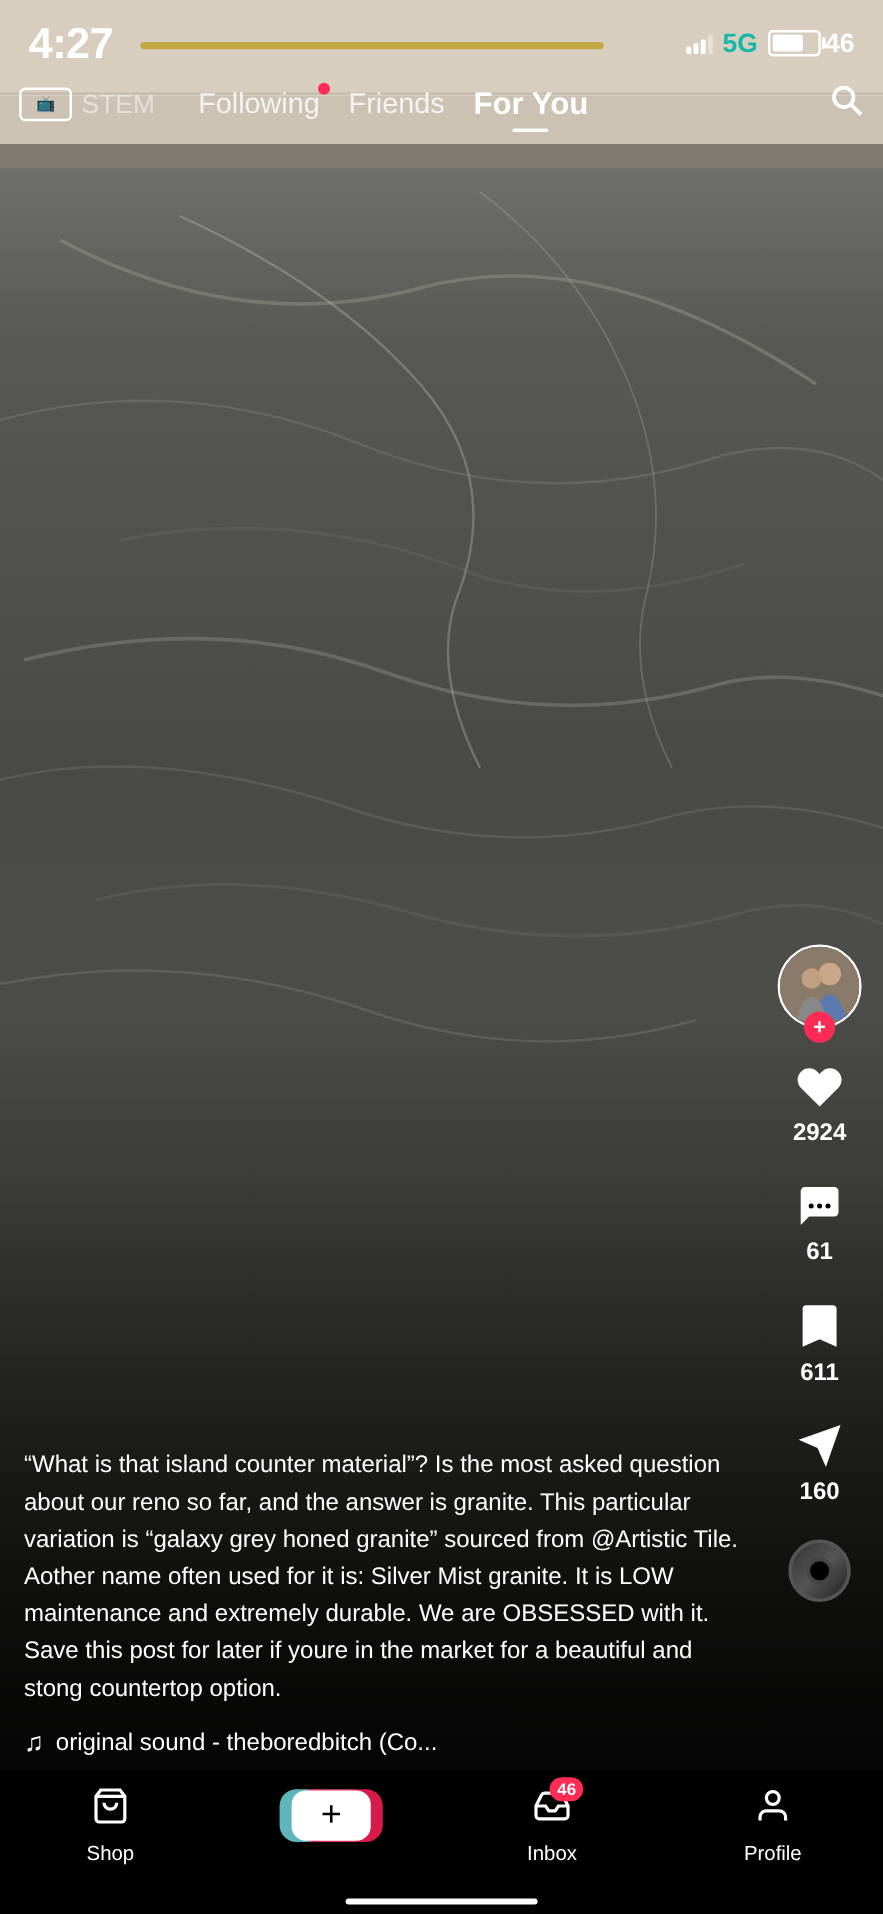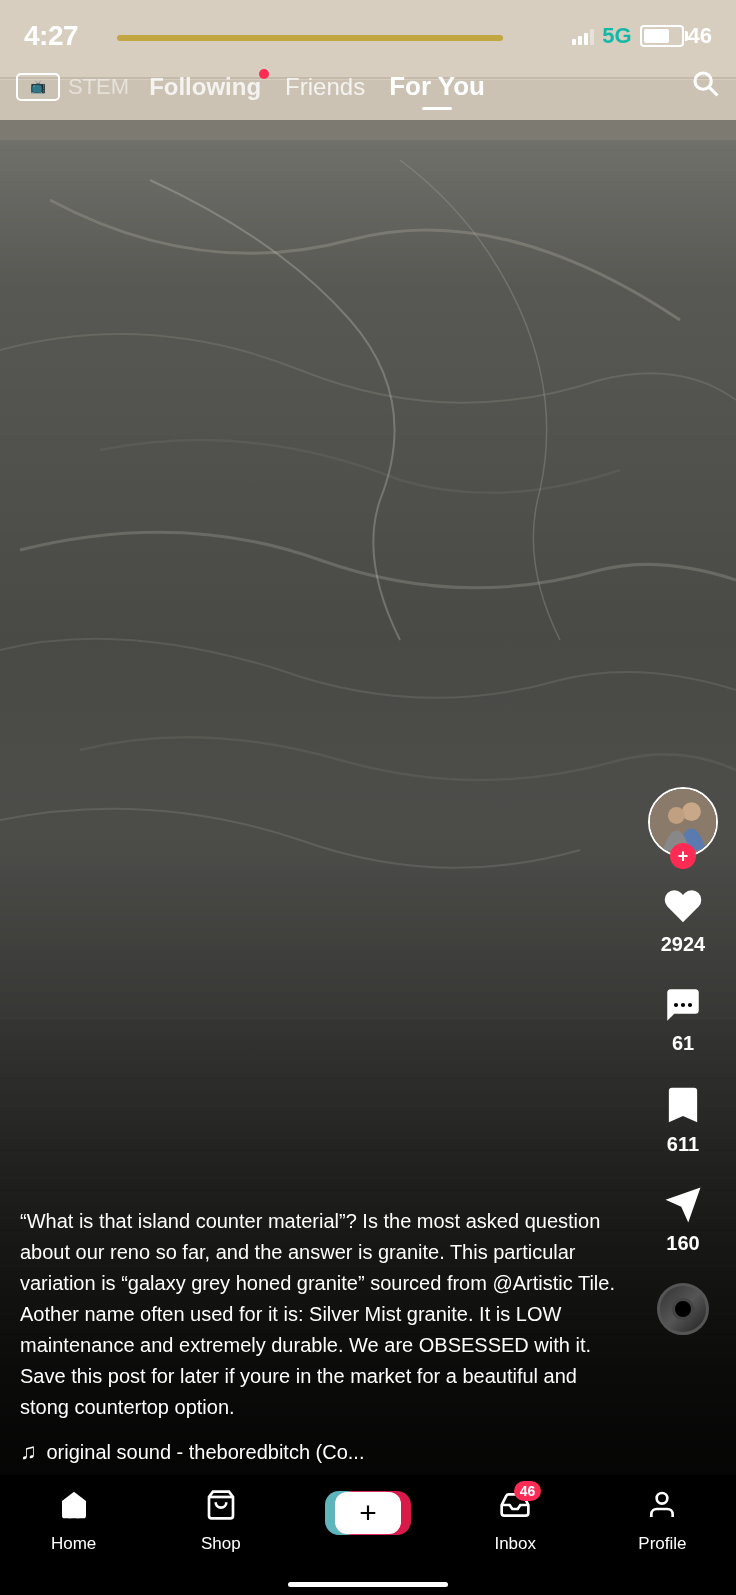--- a/index.html
+++ b/index.html
@@ -54,21 +54,21 @@
       top: 0; left: 0; right: 0;
       height: 60px;
       display: flex;
       align-items: center;
       justify-content: space-between;
       padding: 12px 24px 0;
       z-index: 10;
     }
     .status-time {
       color: #fff;
-      font-size: 28px;
+      font-size: 36px;
       font-weight: 600;
       letter-spacing: -0.5px;
     }
     .status-icons {
       display: flex;
       align-items: center;
       gap: 8px;
       color: #fff;
     }
     .signal-bars {
@@ -160,23 +160,24 @@
     }
     .nav-stem {
       color: rgba(255,255,255,0.5);
       font-size: 22px;
       font-weight: 500;
       margin-right: 20px;
     }
     .nav-following {
       color: rgba(255,255,255,0.8);
       font-size: 24px;
-      font-weight: 700;
+      font-weight: 400;
       position: relative;
       margin-right: 24px;
+      margin-left: 16px;
     }
     .nav-following .dot {
       position: absolute;
       top: -4px;
       right: -8px;
       width: 10px;
       height: 10px;
       background: #fe2c55;
       border-radius: 50%;
     }
@@ -536,29 +537,20 @@
   <div class="caption">“What is that island counter material”? Is the most asked question about our reno so far, and the answer is granite. This particular variation is “galaxy grey honed granite” sourced from @Artistic Tile. Aother name often used for it is: Silver Mist granite.
 It is LOW maintenance and extremely durable. We are OBSESSED with it. Save this post for later if youre in the market for a beautiful and stong countertop option.</div>
   <div class="sound-line">
     <span class="music-note">♫</span>
     <span>original sound - theboredbitch (Co...</span>
   </div>
 </div>
 
 <div class="bottom-nav">
 
-  <div class="nav-item">
-    <div class="nav-icon">
-      <svg width="32" height="32" viewBox="0 0 24 24" fill="white">
-        <path d="M3 9l9-7 9 7v11a2 2 0 0 1-2 2H5a2 2 0 0 1-2-2z"></path>
-        <polyline points="9,22 9,12 15,12 15,22" fill="none" stroke="white" stroke-width="2"></polyline>
-      </svg>
-    </div>
-    <span class="nav-label">Home</span>
-  </div>
 
   <div class="nav-item">
     <div class="nav-icon">
       <svg width="32" height="32" viewBox="0 0 24 24" fill="none" stroke="white" stroke-width="2">
         <path d="M6 2L3 6v14a2 2 0 0 0 2 2h14a2 2 0 0 0 2-2V6l-3-4z"></path>
         <line x1="3" y1="6" x2="21" y2="6"></line>
         <path d="M16 10a4 4 0 0 1-8 0"></path>
       </svg>
     </div>
     <span class="nav-label">Shop</span>

